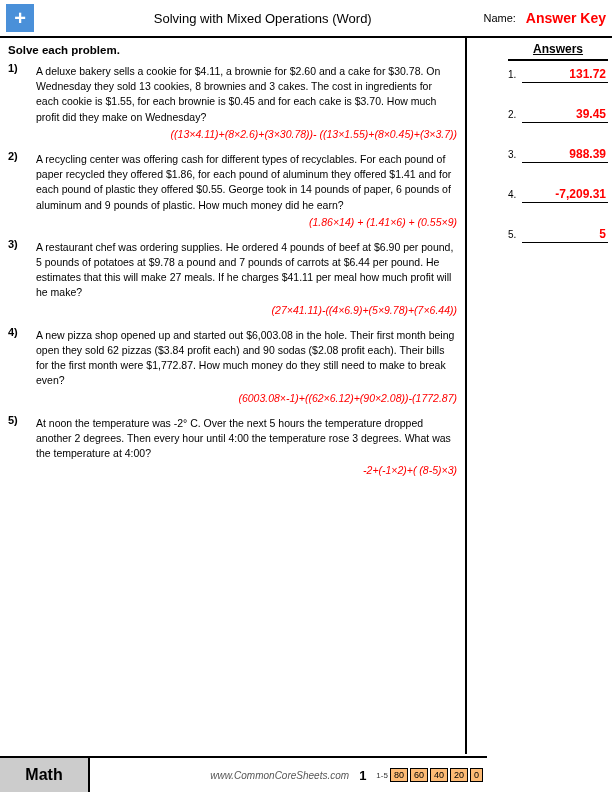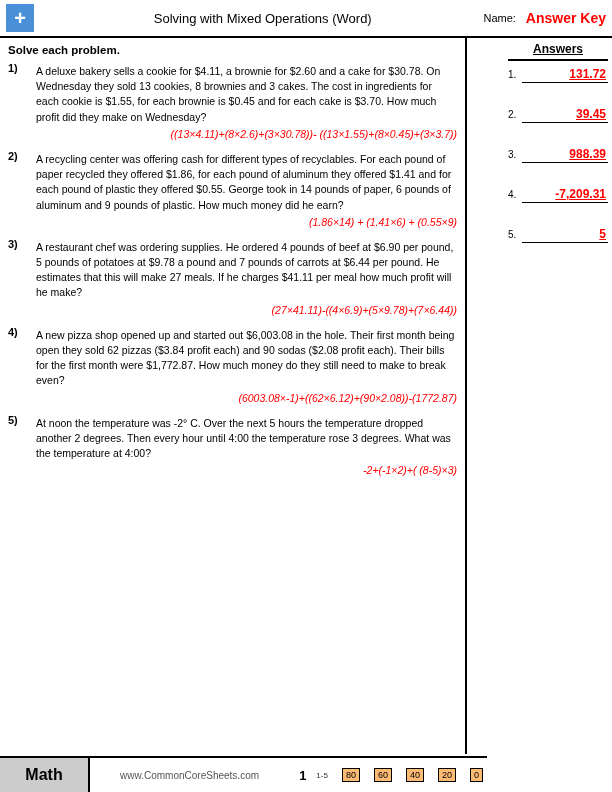--- a/index.html
+++ b/index.html
@@ -123,21 +123,20 @@
       flex: 1;
       border-bottom: 1px solid #000;
       text-align: right;
       padding-right: 2px;
       padding-bottom: 1px;
     }
     .answer-value {
       font-weight: bold;
       color: red;
       font-size: 12px;
-      text-decoration: underline;
     }
     
     .footer {
       position: absolute;
       bottom: 0;
       left: 0;
       width: 487px;
       height: 36px;
       border-top: 2px solid #000;
       display: flex;
@@ -151,35 +150,36 @@
       display: flex;
       align-items: center;
       justify-content: center;
     }
     .footer-math {
       font-size: 16px;
       font-weight: bold;
     }
     .footer-center {
       flex: 1;
-      text-align: center;
+      text-align: right;
       font-size: 10px;
       color: #555;
+      font-style: italic;
     }
     .footer-page {
       font-size: 13px;
       font-weight: bold;
       margin: 0 10px;
     }
     .footer-right {
       display: flex;
       align-items: center;
       padding-right: 4px;
       font-size: 9px;
-      gap: 14px;
+      gap: 2px;
     }
     .footer-score-box {
       border: 1px solid #000;
       padding: 1px 3px;
       font-size: 9px;
       background: #fdba74;
     }
     .footer-score-label {
       font-size: 8px;
       color: #333;

